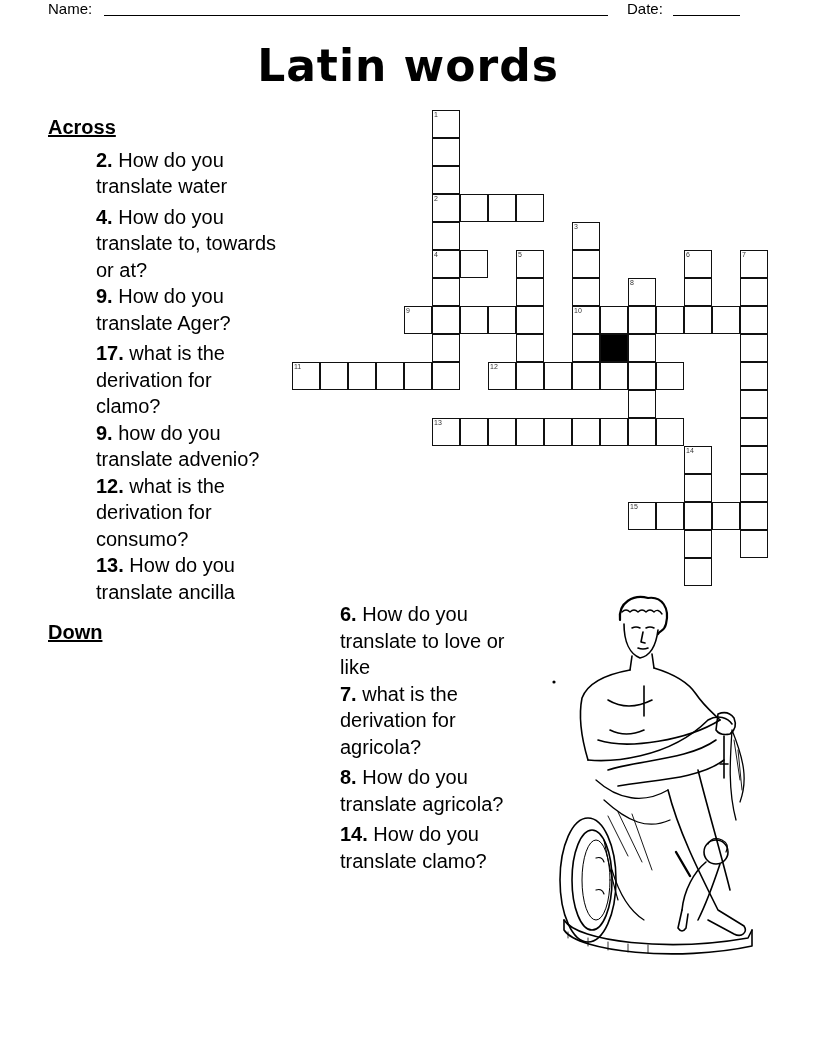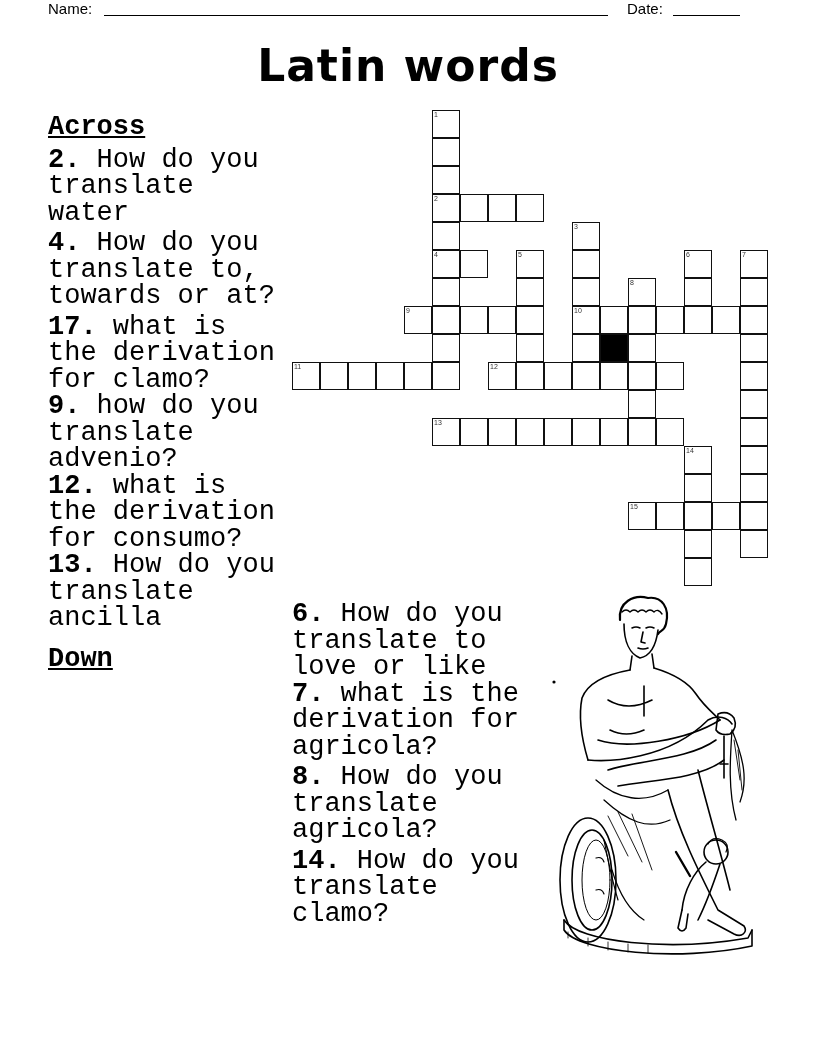--- a/index.html
+++ b/index.html
@@ -7,25 +7,25 @@
     .header-line { position: absolute; top: 0; font-family: "Liberation Sans", sans-serif; font-size: 15px; line-height: 18px; }
     .name-label { left: 48px; }
     .name-blank { left: 104px; width: 504px; border-bottom: 1px solid #000; height: 14px; position: absolute; top: 1px; }
     .date-label { left: 627px; }
     .date-blank { left: 673px; width: 67px; border-bottom: 1px solid #000; height: 14px; position: absolute; top: 1px; }
     .title {
       position: absolute; top: 38px; left: 0; width: 816px; text-align: center;
       font-family: "DejaVu Sans", sans-serif; font-weight: 900; font-size: 44px; letter-spacing: 1px;
       line-height: 56px;
     }
-    .clues { position: absolute; font-family: Liberation Mono, monospace; font-size: 27px; line-height: 26.5px; }
+    .clues { position: absolute; font-family: Liberation Sans, sans-serif; font-size: 20px; line-height: 26.5px; }
     .clues.left { left: 48px; top: 114px; width: 230px; }
     .clues.mid { left: 292px; top: 601px; width: 240px; }
     .section-head { font-weight: bold; text-decoration: underline; margin-bottom: 6px; display: block; }
-    .clue { display: block; margin-bottom: 0; }
+    .clue { display: block; margin-bottom: 0; margin-left: 48px; }
     .clue .num { font-weight: bold; }
     .clue-gap { margin-top: 4px; }
     .grid { position: absolute; left: 0; top: 0; width: 816px; height: 600px; pointer-events: none; }
     .cell { position: absolute; width: 28px; height: 28px; box-sizing: border-box; border: 1.5px solid #111; background: #fff; pointer-events: auto; }
     .cell.black { background: #000; }
     .cell .cn { position: absolute; left: 1px; top: 0; font-family: "Liberation Sans", sans-serif; font-size: 7px; line-height: 8px; color: #333; }
     .illustration { position: absolute; left: 548px; top: 590px; width: 220px; height: 372px; }
   </style>
 </head>
 <body>
@@ -35,20 +35,21 @@
 <span class="header-line date-label">Date:</span>
 <span class="date-blank"></span>
 
 <div class="title">Latin words</div>
 
 <div class="clues left">
   <span class="section-head">Across</span>
   <div id="across-list">
       <span class="clue"><span class="num">2.</span><span> How do you translate water</span></span>
       <span class="clue clue-gap"><span class="num">4.</span><span> How do you translate to, towards or at?</span></span>
+      <span class="clue"><span class="num">9.</span><span> How do you translate Ager?</span></span>
       <span class="clue clue-gap"><span class="num">17.</span><span> what is the derivation for clamo?</span></span>
       <span class="clue"><span class="num">9.</span><span> how do you translate advenio?</span></span>
       <span class="clue"><span class="num">12.</span><span> what is the derivation for consumo?</span></span>
       <span class="clue"><span class="num">13.</span><span> How do you translate ancilla</span></span>
     </div>
   <span class="section-head" style="margin-top:14px">Down</span>
 </div>
 
 <div class="clues mid">
   <div id="down-list-b">

